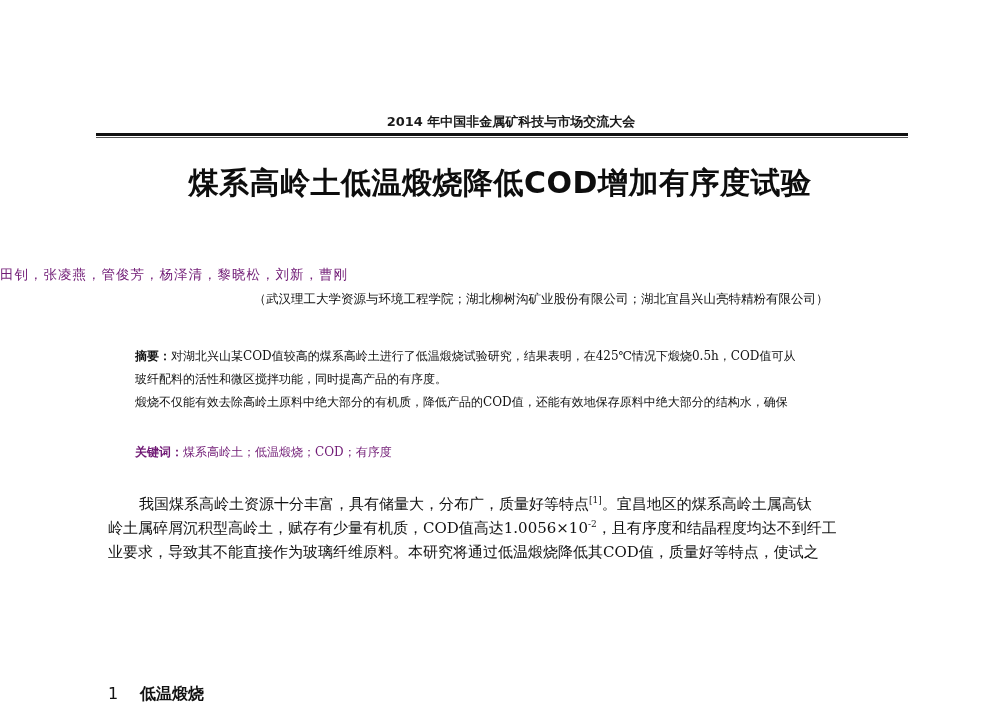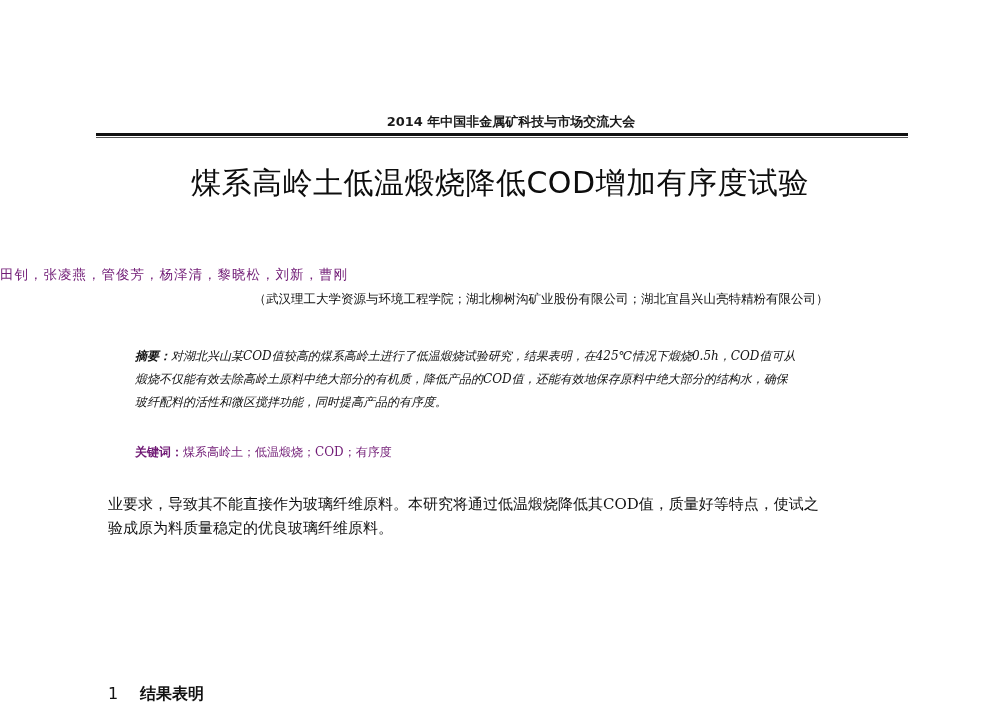--- a/index.html
+++ b/index.html
@@ -16,39 +16,38 @@
     height: 3px; background: #111;
   }
   .header-rule-thin {
     position: absolute; left: 96px; width: 812px; top: 137px;
     height: 1px; background: #555;
   }
 
   .title {
     position: absolute; left: 0; width: 1000px; top: 163px;
     text-align: center; font-family: "DejaVu Sans", sans-serif;
-    font-size: 30px; font-weight: normal; color: #0d0d0d; letter-spacing: 0.5px;
+    font-size: 30px; font-weight: bold; color: #0d0d0d; letter-spacing: 0.5px;
   }
 
   .authors {
     position: absolute; left: 0; width: 1000px; top: 266px;
     text-align: left; font-family: "DejaVu Serif", serif;
     font-size: 13.5px; color: #701a75; letter-spacing: 1px;
   }
   .affiliation {
     position: absolute; left: 0; width: 1000px; top: 291px;
     text-align: center; font-family: "DejaVu Sans", sans-serif;
     font-size: 12.5px; color: #111; margin-left: 41px;
   }
 
   .abstract {
     position: absolute; left: 135px; width: 740px; top: 345px;
     font-family: "DejaVu Serif", serif; font-size: 12px; line-height: 23px; color: #111;
     text-align: justify;
-    font-style: italic;
   }
   .abstract .lbl { font-family: "DejaVu Sans", sans-serif; font-weight: bold; }
   .abstract .line { display: block; white-space: nowrap; }
 
   .keywords {
     position: absolute; left: 135px; width: 740px; top: 441px;
     font-family: "DejaVu Serif", serif; font-size: 12px; line-height: 23px; color: #701a75;
   }
   .keywords .lbl { font-family: "DejaVu Sans", sans-serif; font-weight: bold; }
 
@@ -75,30 +74,31 @@
   <div class="header-rule"></div>
   <div class="header-rule-thin"></div>
 
   <div class="title">煤系高岭土低温煅烧降低COD增加有序度试验</div>
 
   <div class="authors">田钊，张凌燕，管俊芳，杨泽清，黎晓松，刘新，曹刚</div>
   <div class="affiliation">（武汉理工大学资源与环境工程学院；湖北柳树沟矿业股份有限公司；湖北宜昌兴山亮特精粉有限公司）</div>
 
   <div class="abstract">
     <span class="line"><span class="lbl">摘要：</span><span>对湖北兴山某COD值较高的煤系高岭土进行了低温煅烧试验研究，结果表明，在425℃情况下煅烧0.5h，COD值可从</span></span>
+    <span class="line">玻纤配料的活性和微区搅拌功能，同时提高产品的有序度。</span>
     <span class="line">煅烧不仅能有效去除高岭土原料中绝大部分的有机质，降低产品的COD值，还能有效地保存原料中绝大部分的结构水，确保</span>
-    <span class="line">玻纤配料的活性和微区搅拌功能，同时提高产品的有序度。</span>
   </div>
 
   <div class="keywords">
     <span class="lbl">关键词：</span><span>煤系高岭土；低温煅烧；COD；有序度</span>
   </div>
 
   <div class="body-text">
+    <span class="line indent"><span>我国煤系高岭土资源十分丰富，具有储量大，分布广，质量好等特点</span><sup>[1]</sup><span>。宜昌地区的煤系高岭土属高钛</span></span>
+    <span class="line"><span>岭土属碎屑沉积型高岭土，赋存有少量有机质，COD值高达1.0056×10</span><sup>-2</sup><span>，且有序度和结晶程度均达不到纤工</span></span>
     <span class="line"><span>业要求，导致其不能直接作为玻璃纤维原料。本研究将通过低温煅烧降低其COD值，质量好等特点，使试之</span></span>
-    <span class="line"><span>验成原为料质量稳定的优良玻璃纤维原料。</span></span>
   </div>
 
   <div class="section-heading">
-    <span class="num">1</span><span>结果表明</span>
+    <span class="num">1</span><span>低温煅烧</span>
   </div>
 
 </div>
 
 </body></html>

